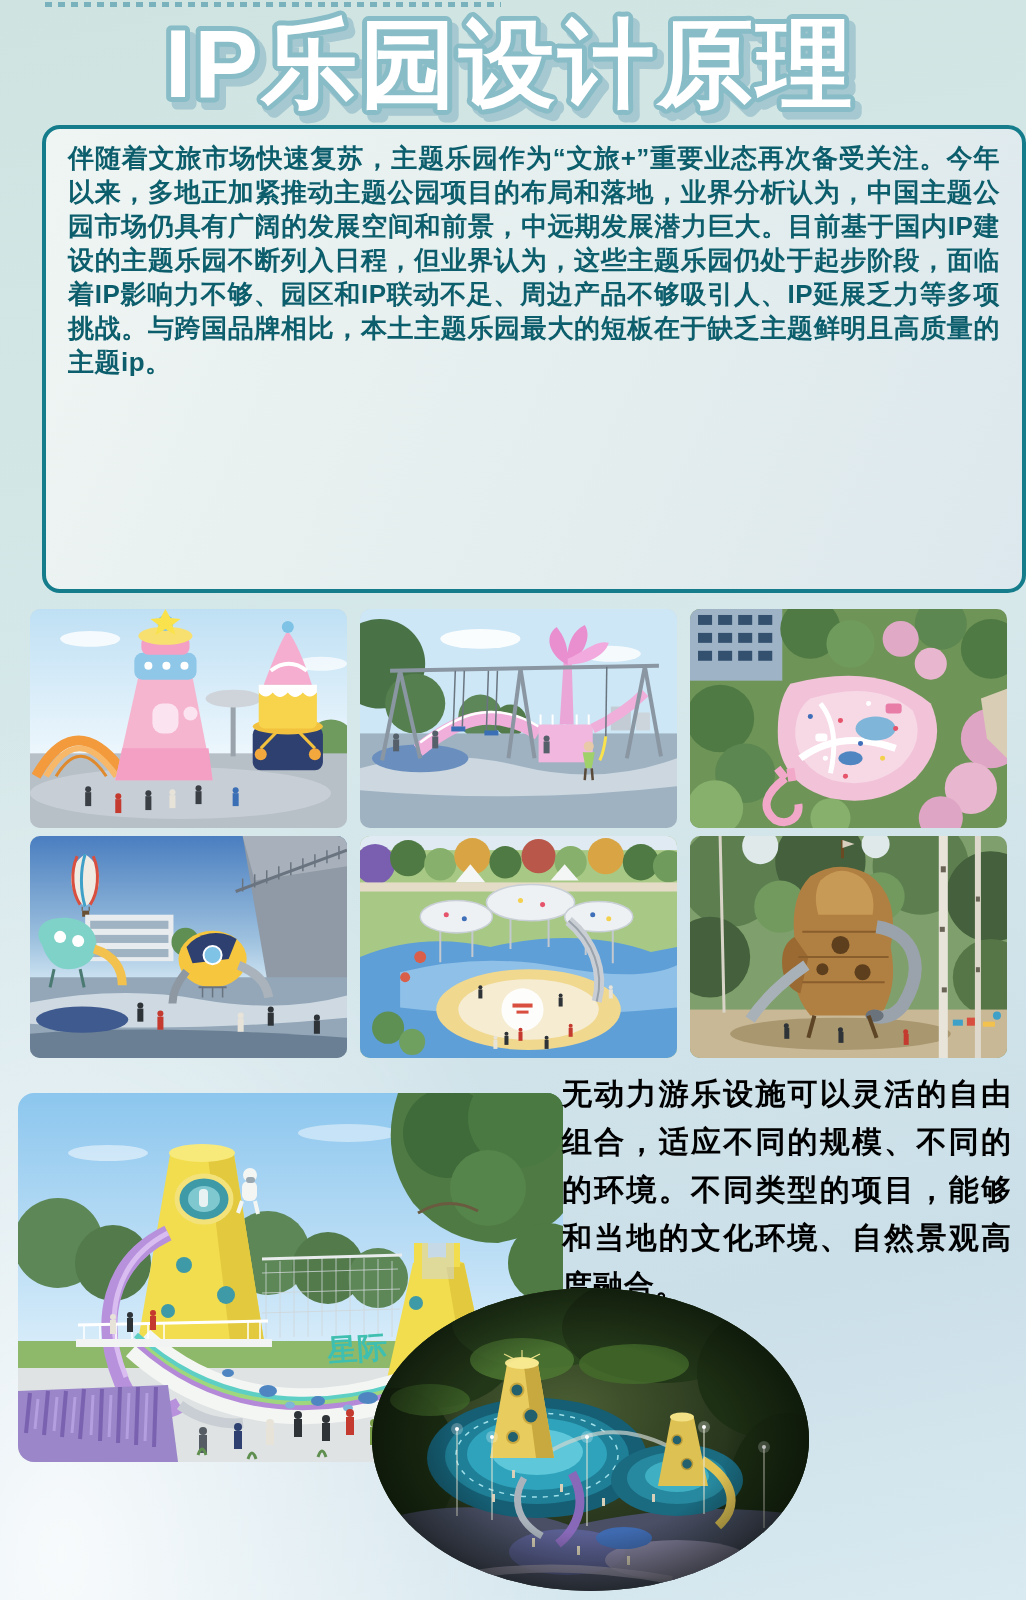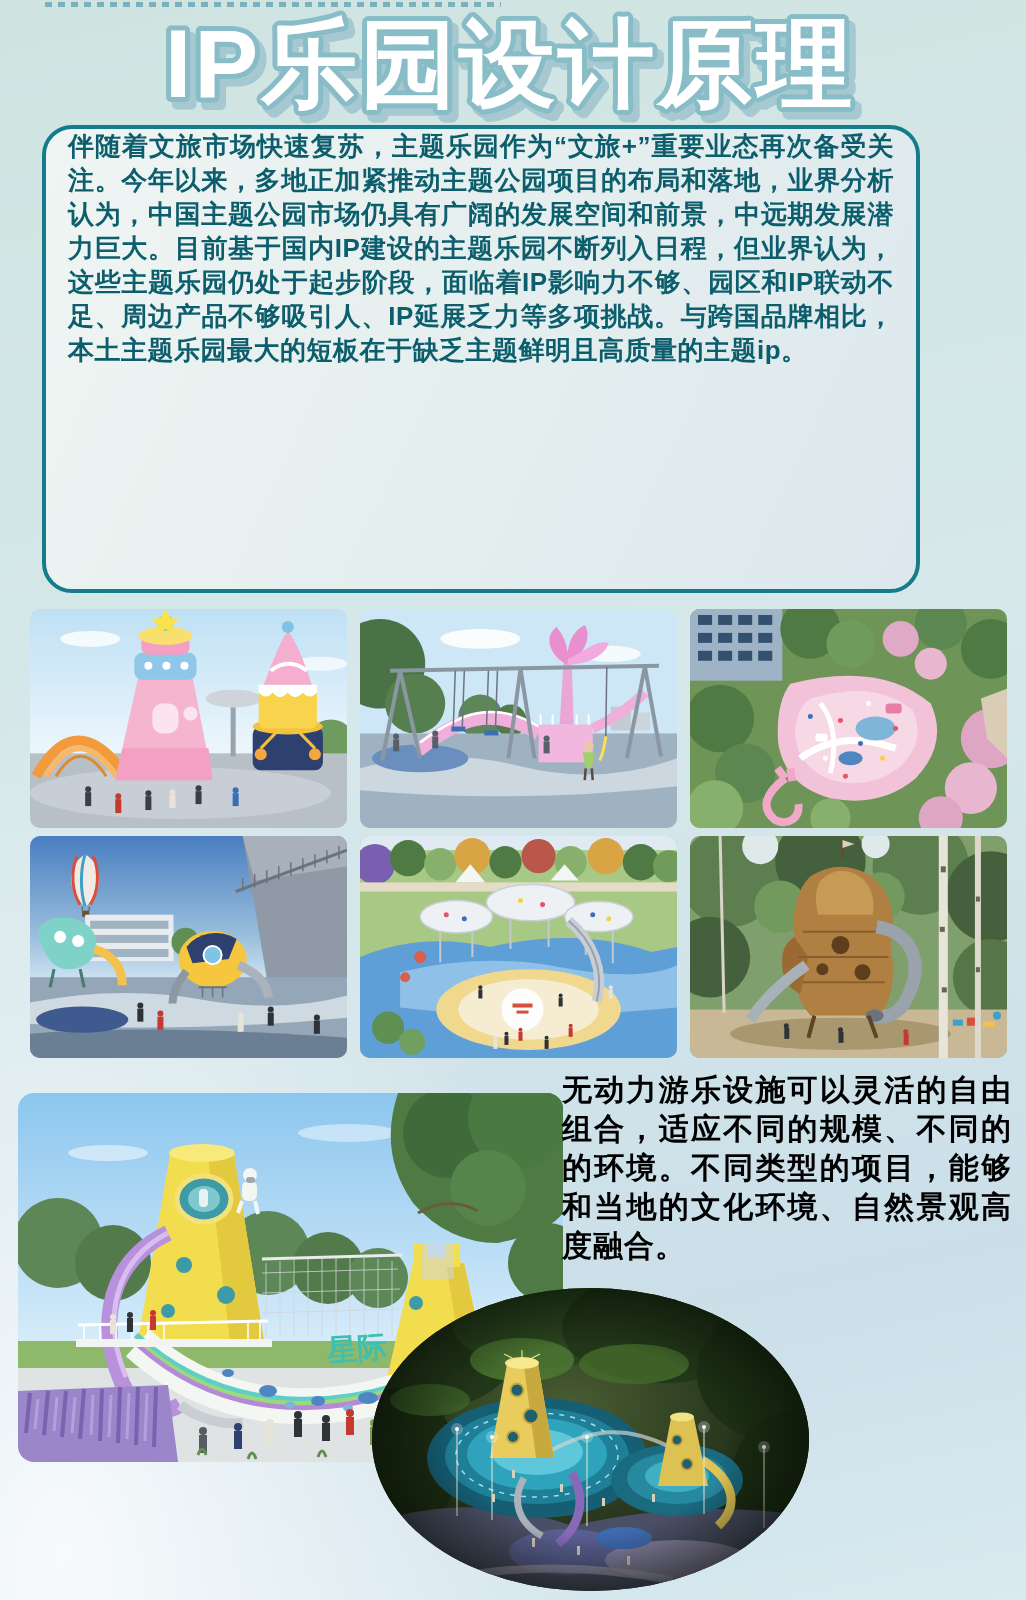--- a/index.html
+++ b/index.html
@@ -9,24 +9,24 @@
     background:
       radial-gradient(ellipse at 6% 97%, rgba(255,255,255,.85), rgba(255,255,255,0) 38%),
       linear-gradient(168deg,#cfe4e1 0%,#d6e8ea 45%,#cbdfe9 80%,#d9eaf0 100%);
   }
   .top-dashes{
     position:absolute;left:45px;top:2px;width:456px;height:5px;
     background:repeating-linear-gradient(90deg,#79b1bd 0 7px,transparent 7px 13px);
   }
   .title-svg{position:absolute;left:0;top:8px;width:1026px;height:118px;}
   .intro-box{
-    position:absolute;left:42px;top:125px;width:878px;height:468px;box-sizing:border-box;
-    border:4px solid #157c8c;border-radius:30px;
+    position:absolute;left:42px;top:125px;width:984px;height:468px;box-sizing:border-box;
+    border:4px solid #157c8c;border-radius:18px;
     background:linear-gradient(115deg,#eff5f3 0%,#e4eeee 55%,#dde8ee 100%);
-    padding:0 22px 10px 22px;
+    padding:12px 22px 10px 22px;
   }
   .intro-box p{
     margin:0;color:#0d5e6c;font-weight:700;font-size:26px;line-height:34px;
     text-align:justify;letter-spacing:.5px;
   }
   .photo-grid{
     position:absolute;left:30px;top:609px;width:977px;
     display:grid;grid-template-columns:317px 317px 317px;grid-template-rows:219px 222px;
     column-gap:13px;row-gap:8px;
   }
@@ -34,21 +34,21 @@
   .photo{
     border-radius:10px;overflow:hidden;background:#cfd8da;
   }
   .photo svg,.bigphoto svg,.nightphoto svg{display:block;width:100%;height:100%;}
   .bigphoto{
     position:absolute;left:18px;top:1093px;width:545px;height:369px;
     border-radius:16px;overflow:hidden;z-index:1;
   }
   .note{
     position:absolute;left:562px;top:1070px;width:450px;z-index:2;
-    color:#000;font-weight:700;font-size:30px;line-height:39px;
+    color:#000;font-weight:700;font-size:30px;line-height:48px;
     text-align:justify;letter-spacing:1px;margin:0;
   }
   .nightphoto{
     position:absolute;left:372px;top:1288px;width:437px;height:303px;
     border-radius:50%;overflow:hidden;z-index:3;
   }
 </style>
 </head>
 <body>
 

